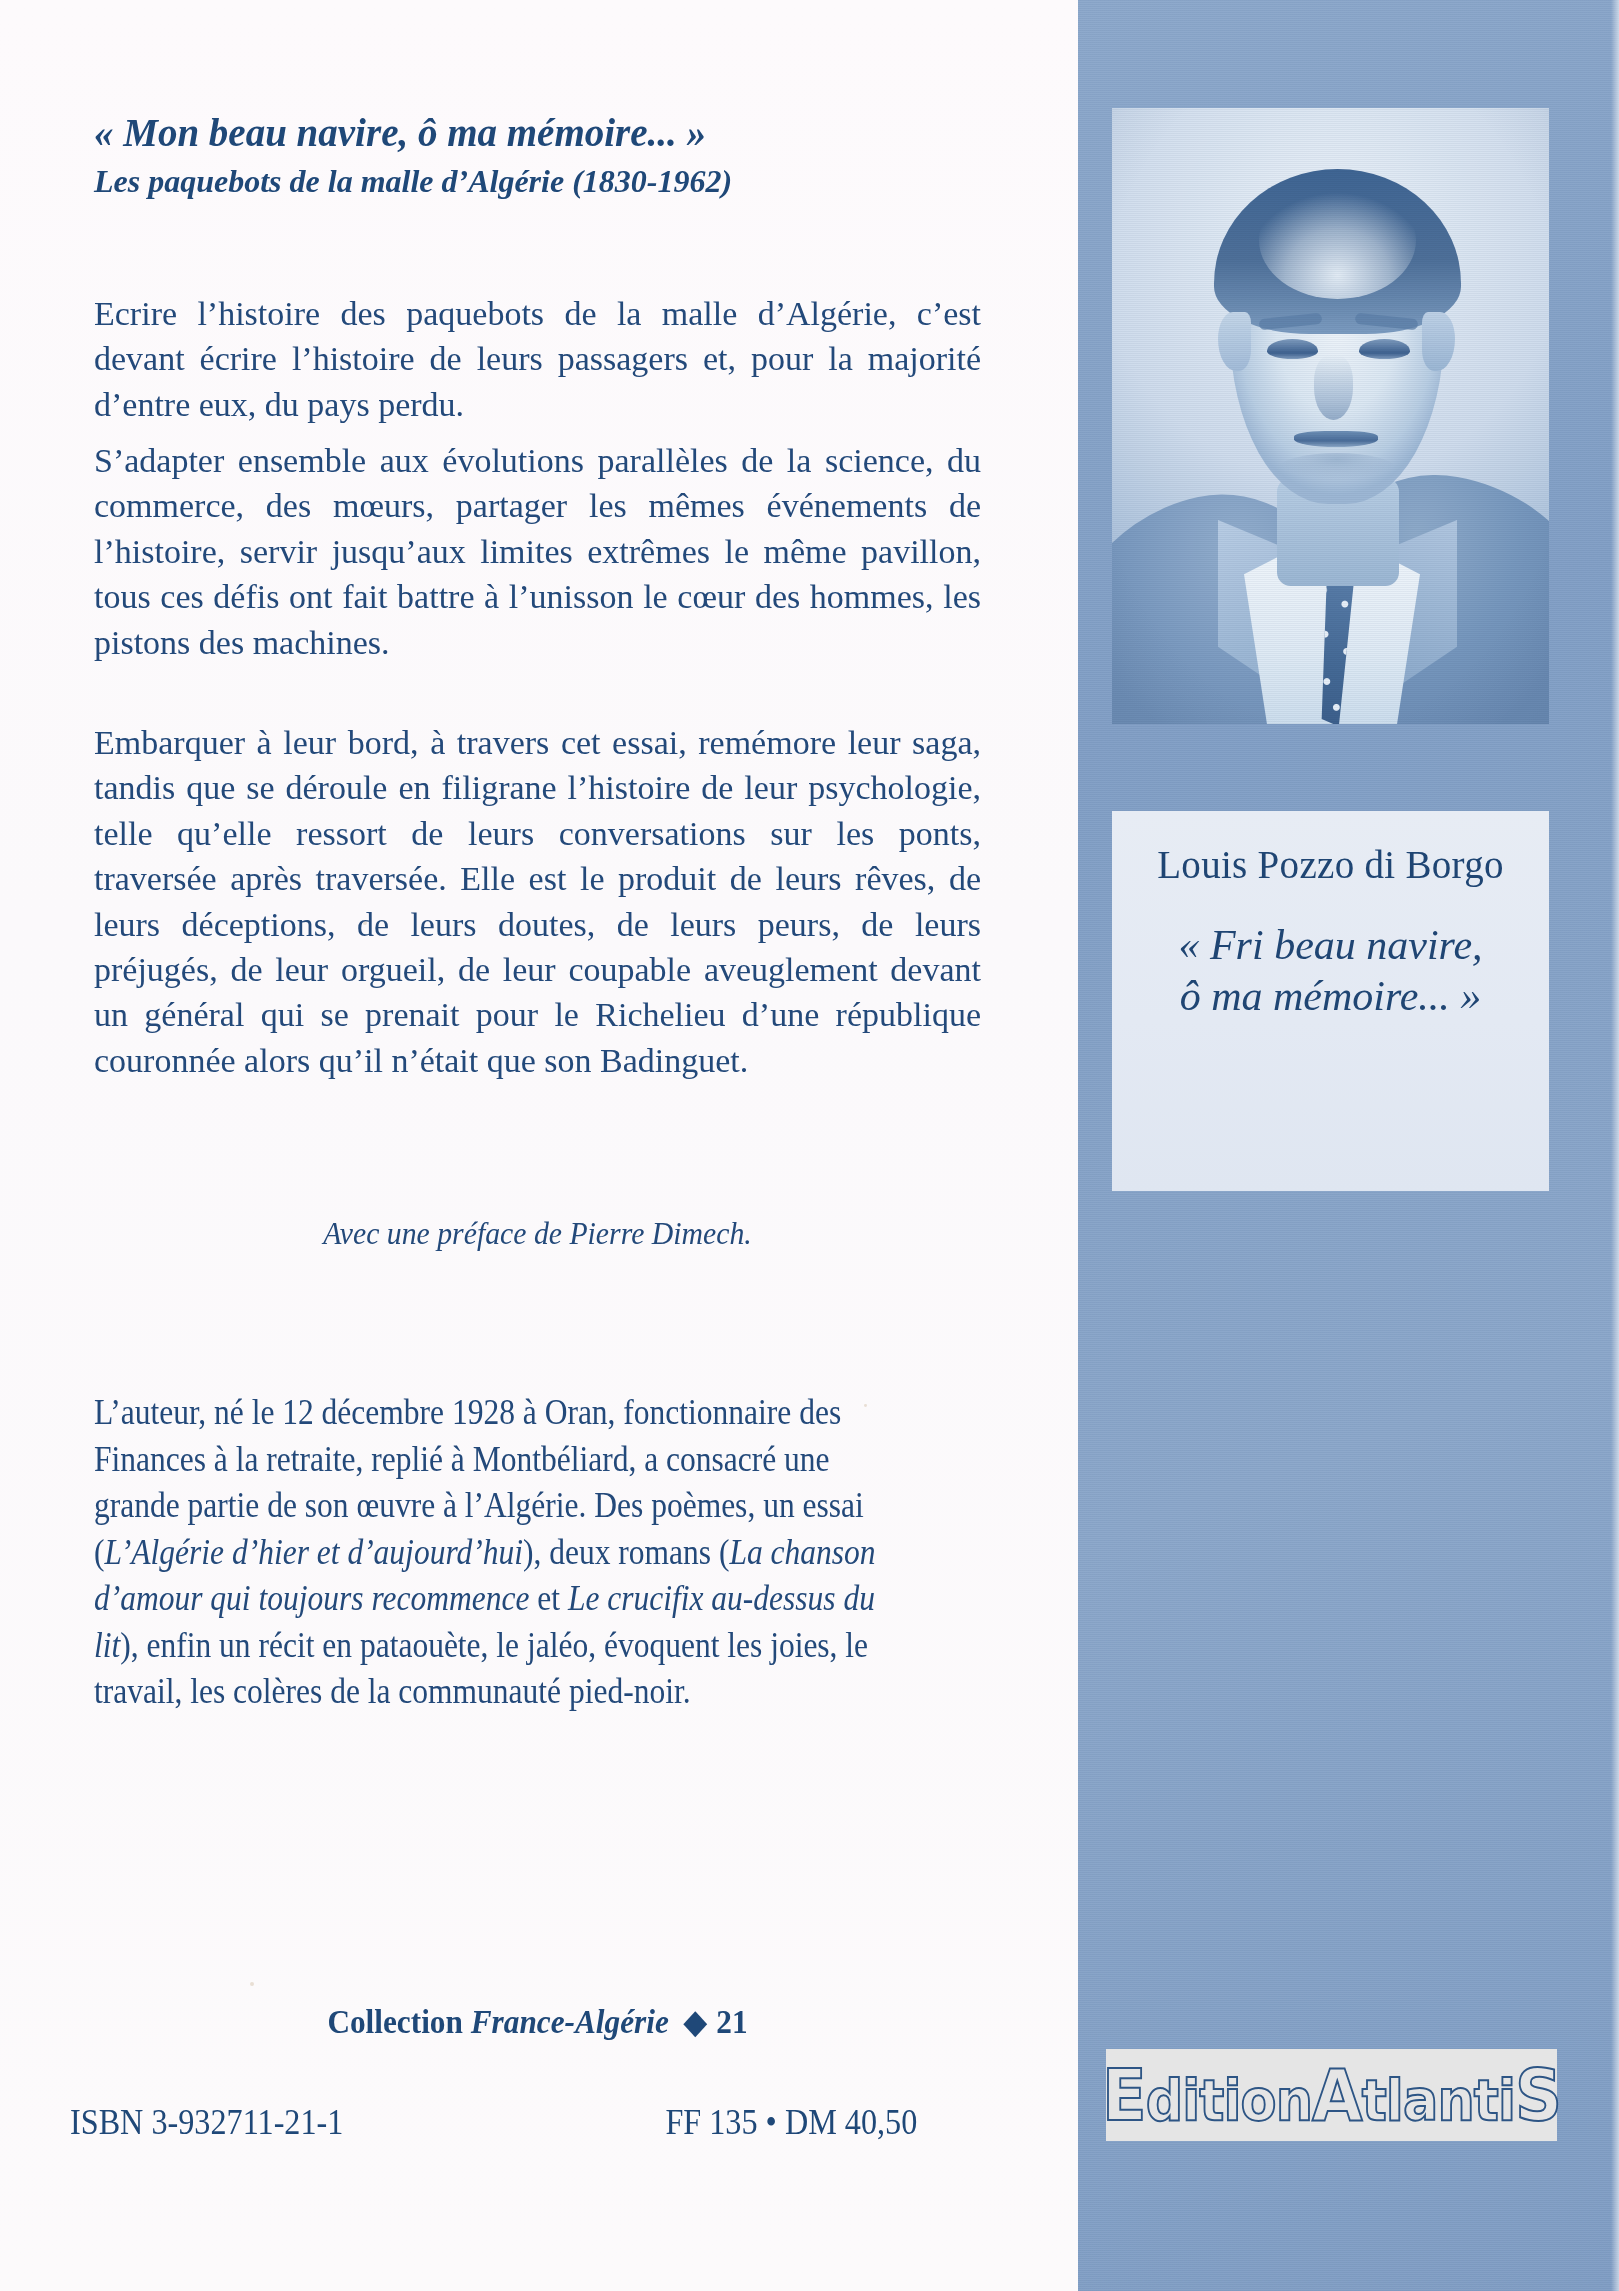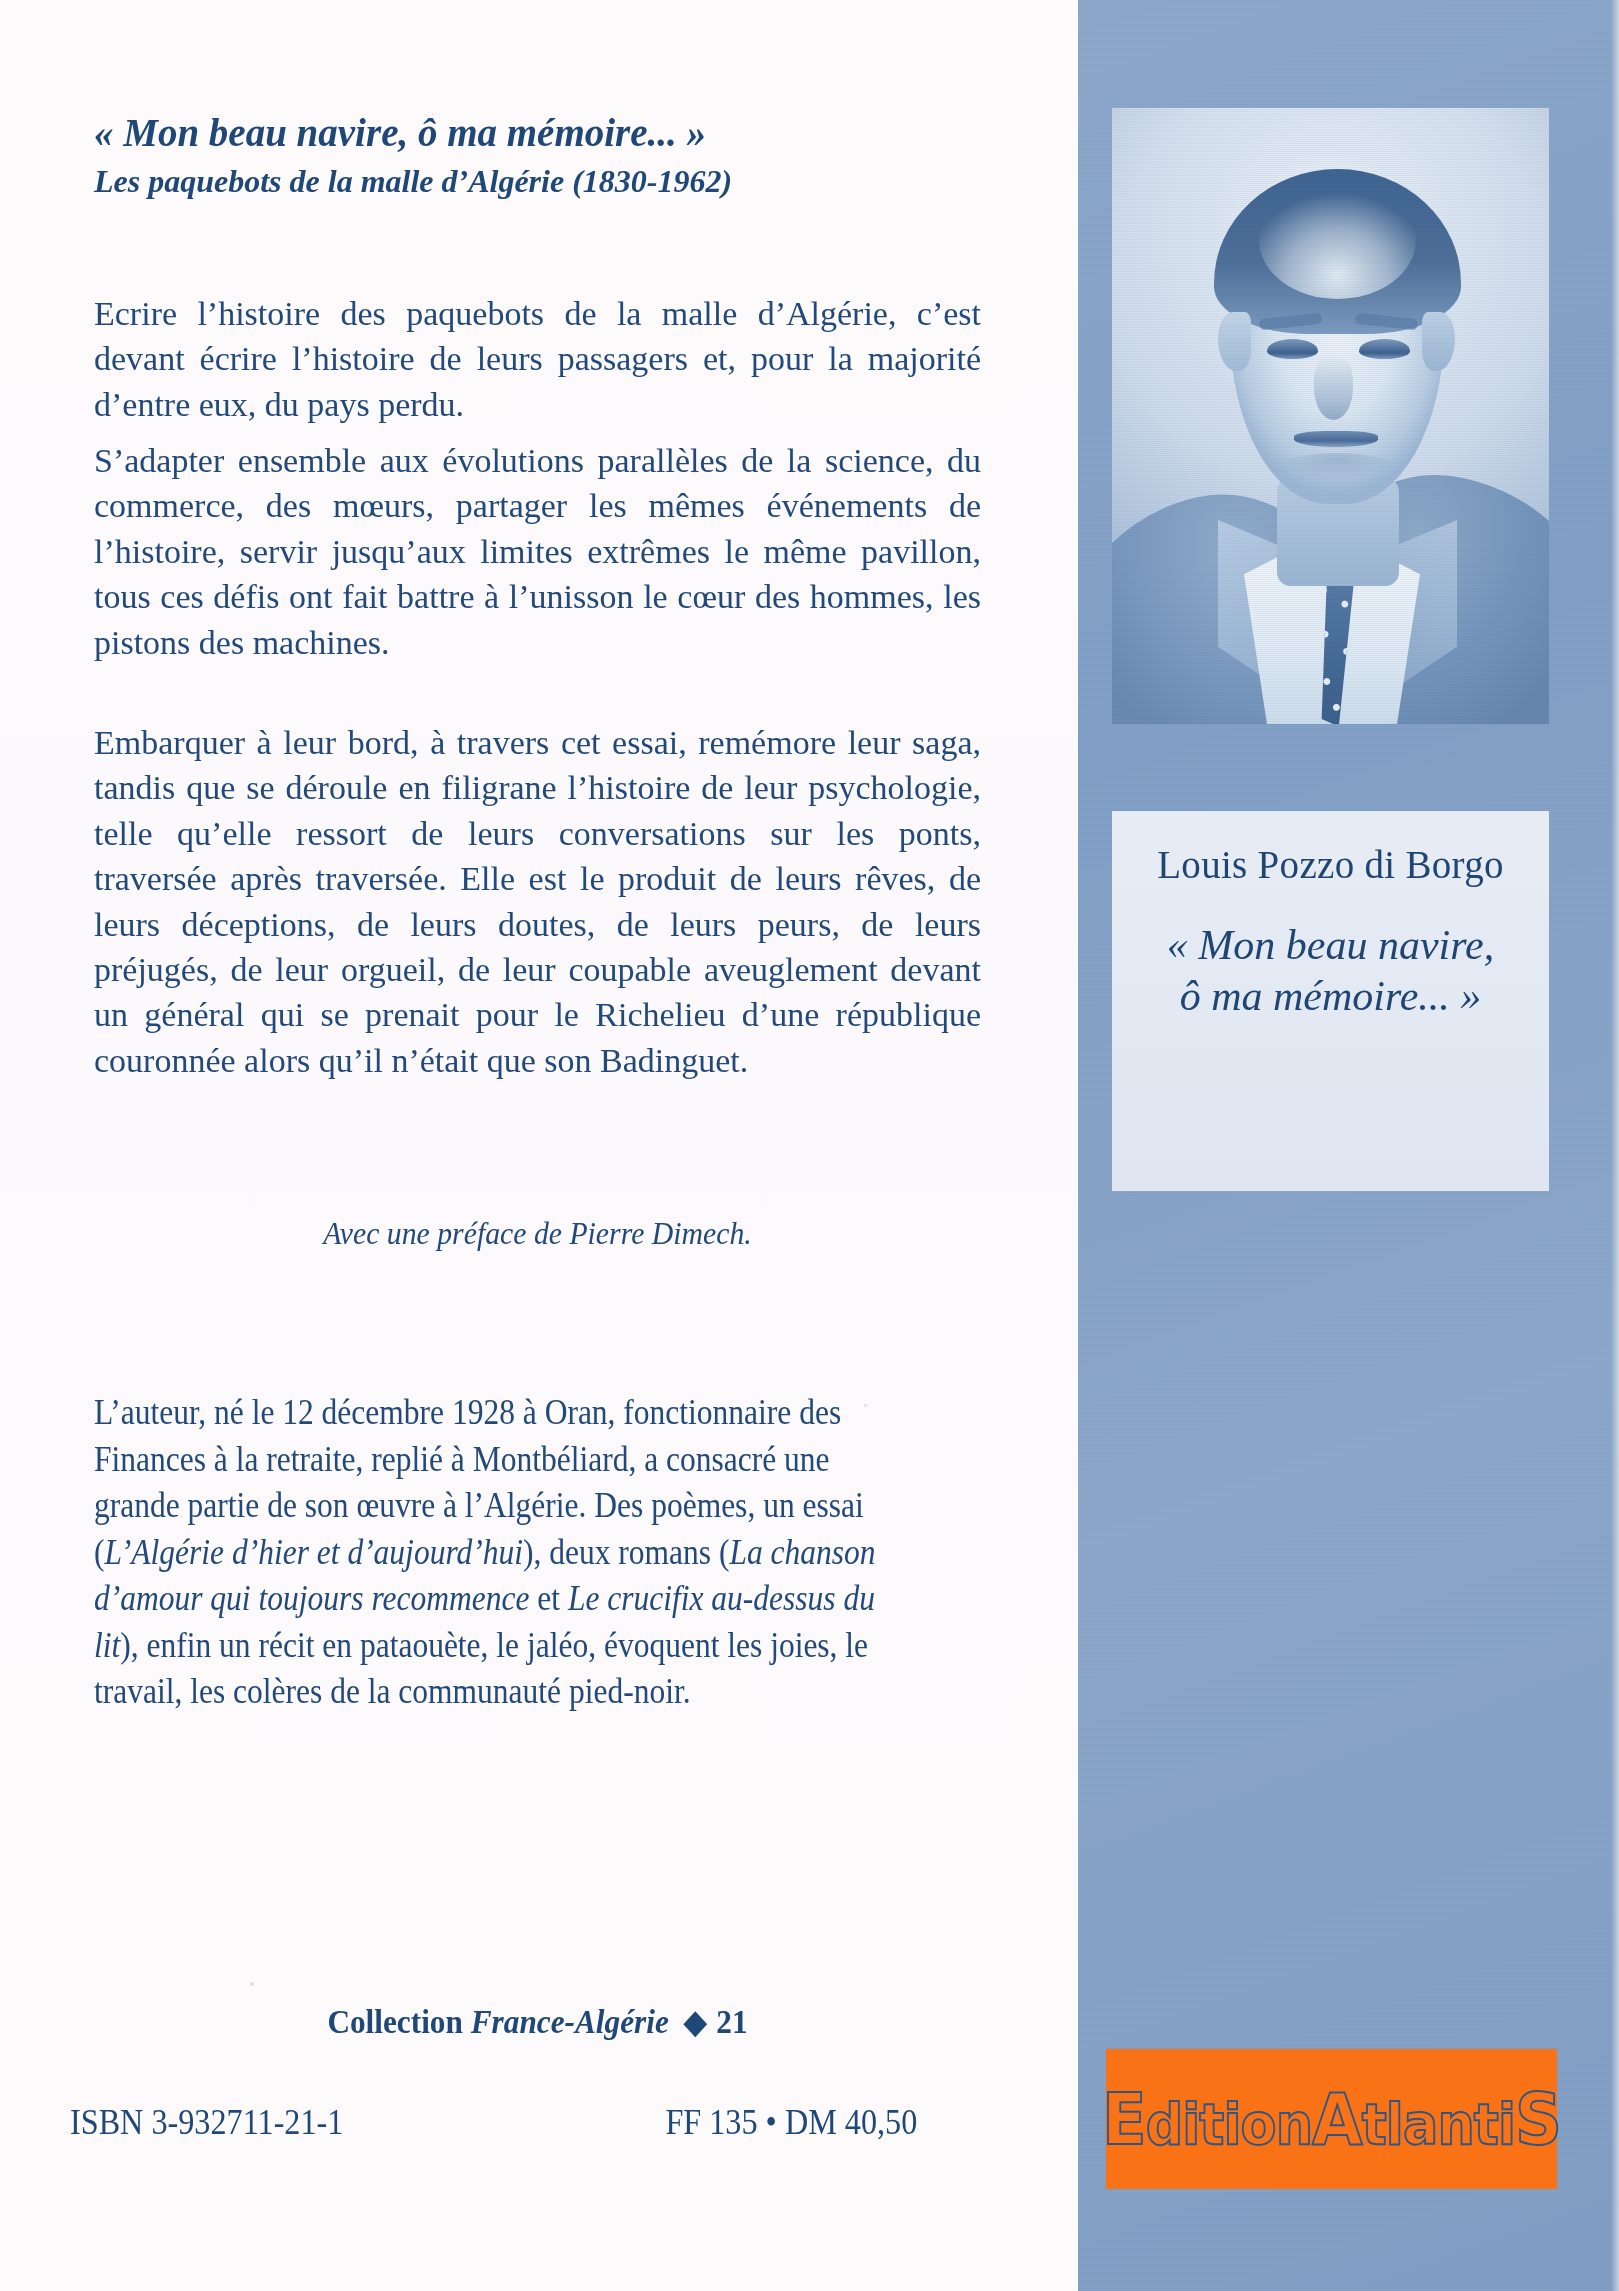--- a/index.html
+++ b/index.html
@@ -200,22 +200,22 @@
   #sb-subtitle {
     font-style: italic;
     font-size: 30px;
     line-height: 1.26;
   }
 
   
   #logo-box {
     position: absolute;
     left: 1106px; top: 2049px;
-    width: 451px; height: 140px;
-    background: #f97316;
+    width: 451px; height: 92px;
+    background: #e5e5e5;
     display: flex;
     align-items: center;
     justify-content: center;
   }
   #logo-text {
     font-family: "DejaVu Sans", sans-serif;
     font-size: 57px;
     font-weight: 700;
     letter-spacing: -1px;
     color: transparent;
@@ -364,21 +364,21 @@
     <div class="p-nose"></div>
     <div class="p-mouth"></div>
     <div class="p-chin-shadow"></div>
     <div class="p-halftone"></div>
     <div class="p-vignette"></div>
   </div>
 
   <div id="sidebar-titlebox">
     <div id="sb-author">Louis Pozzo di Borgo</div>
     <div id="sb-title">
-      <div>« Mon beau navire,</div>
+      <div>« Fri beau navire,</div>
       <div>ô ma mémoire... »</div>
     </div>
   </div>
 
   <div id="logo-box">
     <div id="logo-text"><span class="big">E</span><span>dition</span><span class="big">A</span><span>tlanti</span><span class="big">S</span></div>
   </div>
 
   <div id="content">
 

